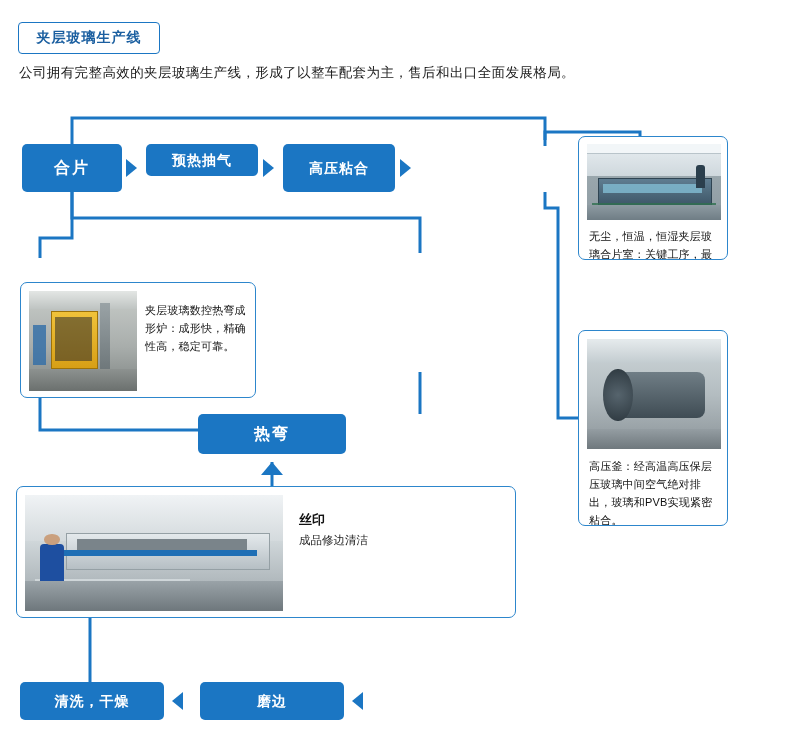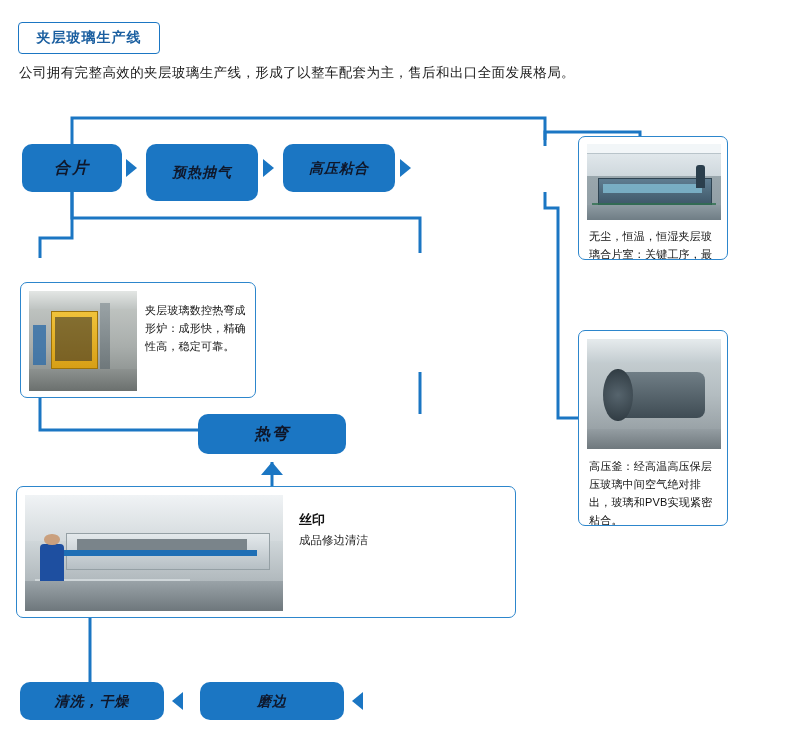--- a/index.html
+++ b/index.html
@@ -56,30 +56,29 @@
     top: 0;
     width: 800px;
     height: 740px;
     pointer-events: none;
   }
 
   
   .pbox {
     position: absolute;
     background: #1b76c3;
-    color: #0f172a;
-    border-radius: 10px;
+    color: #ffffff;
+    border-radius: 5px;
     display: flex;
     align-items: center;
     justify-content: center;
     text-align: center;
     font-weight: bold;
     line-height: 1.35;
     box-sizing: border-box;
-    font-style: italic;
   }
   .pbox.big {
     font-size: 16px;
     letter-spacing: 2px;
   }
   .pbox.mid {
     font-size: 14px;
     letter-spacing: 1px;
   }
   .pbox.small {
@@ -222,21 +221,21 @@
 
       <path d="M 272 488 L 272 462"></path>
 
       <path d="M 90 618 L 90 690"></path>
     </g>
   </svg>
 
   <div class="pbox big" style="left:22px;top:144px;width:100px;height:48px;">合片</div>
   <div class="chev" style="left:126px;top:159px;"></div>
 
-  <div class="pbox mid" style="left:146px;top:144px;width:112px;height:57px;">预热抽气</div>
+  <div class="pbox mid" style="left:146px;top:144px;width:112px;height:32px;">预热抽气</div>
   <div class="chev" style="left:263px;top:159px;"></div>
 
   <div class="pbox mid" style="left:283px;top:144px;width:112px;height:48px;">高压粘合</div>
   <div class="chev" style="left:400px;top:159px;"></div>
 
 
   <div class="card" style="left:578px;top:136px;width:150px;height:124px;">
     <div class="photo" style="left:8px;top:7px;width:134px;height:76px;">
       <div class="ph ph-cleanroom">
         <div class="wall"></div>

